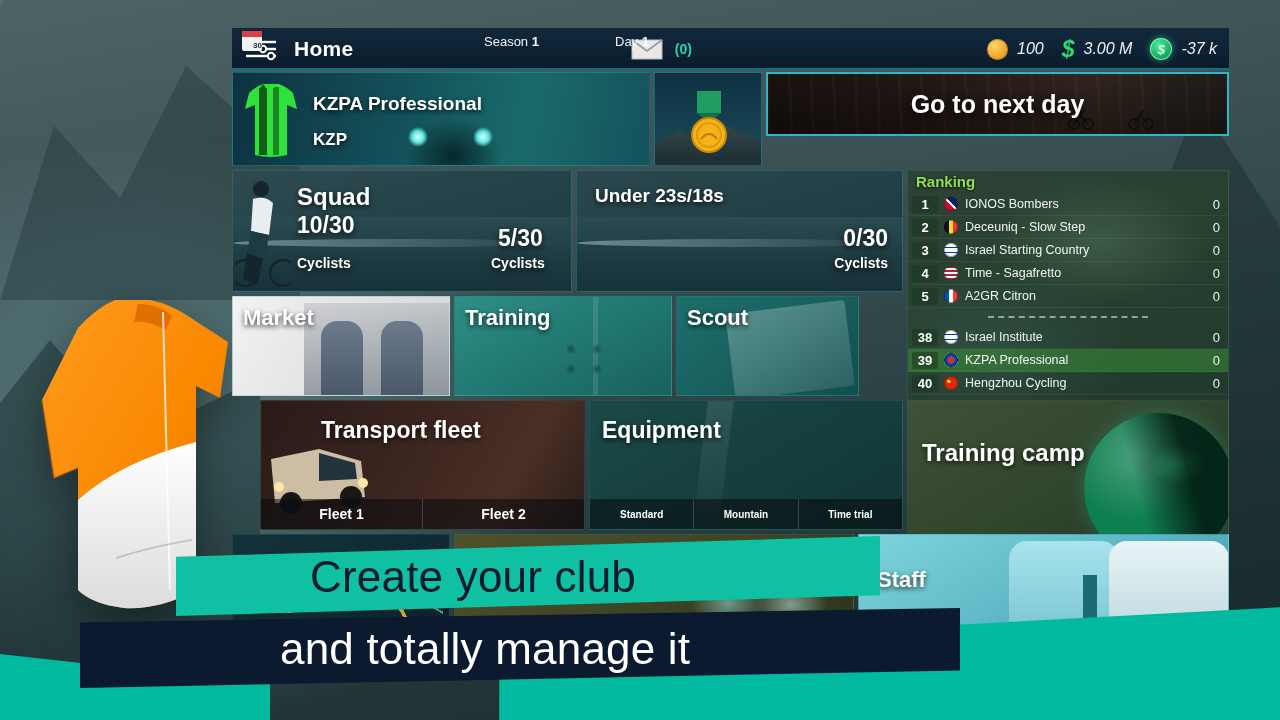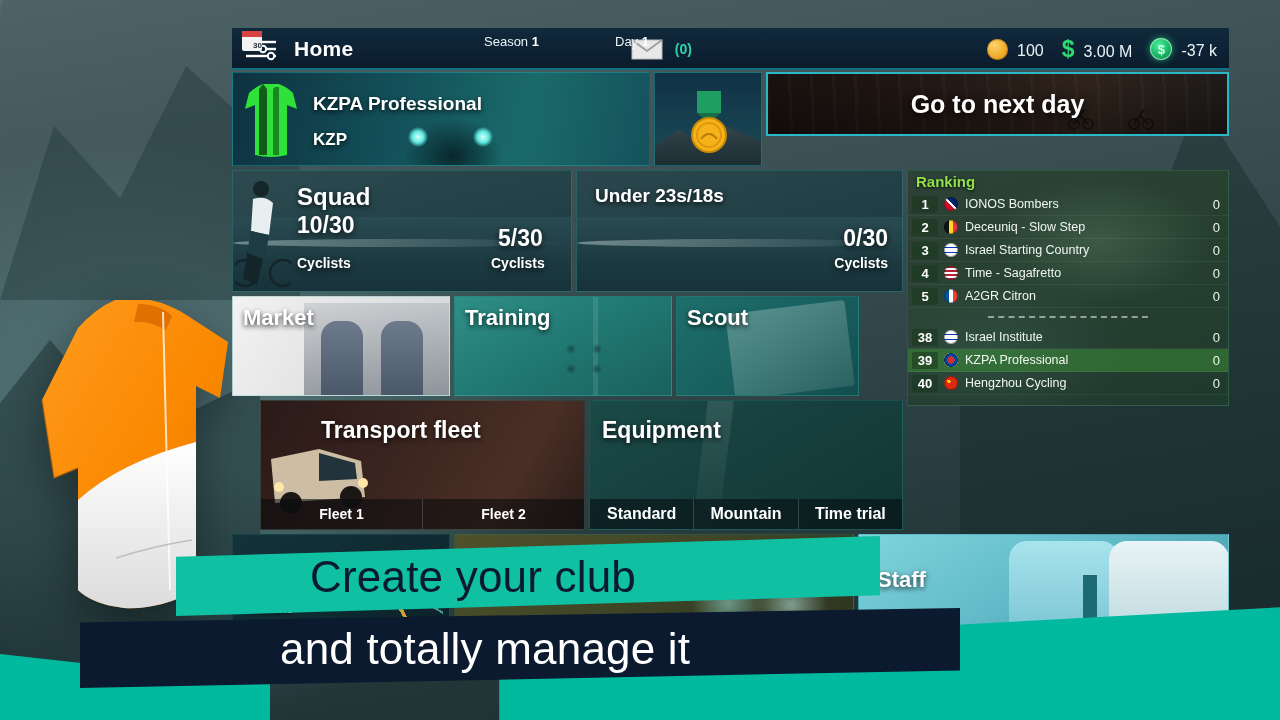--- a/index.html
+++ b/index.html
@@ -52,21 +52,21 @@
     display:flex; align-items:center; padding:0 12px;
     border-bottom:1px solid #12post;
   }
   .topbar:after{content:"";position:absolute;left:0;right:0;bottom:0;height:2px;background:#16b4c8;opacity:.55;}
   .hamburger { width:34px; height:24px; margin-right:16px; flex:0 0 auto; }
   .home-title { color:#fff; font-size:21px; font-weight:bold; letter-spacing:.3px; }
   .top-spacer { flex:1; }
   .mailbox { display:flex; align-items:center; gap:12px; margin-right:auto; }
   .mail-ico { width:32px; height:21px; display:block; }
   .mail-count { color:#2fd4a8; font-size:14px; font-weight:bold; }
-  .cash-group { display:flex; align-items:flex-end; gap:9px; margin-left:18px; }
+  .cash-group { display:flex; align-items:center; gap:9px; margin-left:18px;font-style:italic; }
   .coin {
     width:21px;height:21px;border-radius:50%;
     background:radial-gradient(circle at 35% 30%,#ffd46b,#f0a92a 60%,#d98c14);
     box-shadow:inset 0 0 0 1px rgba(120,70,0,.35);
   }
   .cash-val { color:#eaf3f6; font-size:16px; }
   .dollar-glyph { color:#2fd96f; font-size:23px; font-weight:bold; line-height:1; }
   .coin-green {
     width:22px;height:22px;border-radius:50%;
     background:radial-gradient(circle at 40% 32%,#46f09a,#12a85c 65%,#0b7a43);
@@ -229,21 +229,21 @@
     color:#fff;font-size:14px;font-weight:bold;border-right:1px solid rgba(255,255,255,.18);}
   .sub-tabs div:last-child{border-right:none;}
 
   
   #equip{left:357px;top:372px;width:314px;height:130px;
     background:linear-gradient(150deg,#1b4a47 0%,#16403f 45%,#113634 100%);
     border:1px solid rgba(60,180,180,.20);}
   #equip .ttl{left:12px;top:16px;font-size:23px;}
   #equip .stripe{position:absolute;left:110px;top:0;width:26px;height:100%;
     background:linear-gradient(180deg,rgba(255,255,255,.10),rgba(255,255,255,.02));transform:skewX(-7deg);}
-  #equip .sub-tabs div{font-size:16px;}
+  #equip .sub-tabs div{font-size:10px;}
 
   
   #camp{left:675px;top:372px;width:322px;height:162px;
     background:linear-gradient(150deg,#3f5136 0%,#35482f 40%,#223524 100%);
     border:1px solid rgba(60,180,180,.20);}
   #camp .ttl{left:14px;top:38px;font-size:24px;}
   #camp .globe{position:absolute;right:-6px;top:12px;width:150px;height:150px;border-radius:50%;
     background:
       radial-gradient(circle at 34% 28%,rgba(255,255,255,.25),transparent 45%),
       radial-gradient(ellipse 40px 28px at 62% 34%,#1fd67f,#0e7f50 70%),
@@ -547,20 +547,24 @@
   <div class="card" id="equip">
     <div class="stripe"></div>
     <div class="ttl">Equipment</div>
     <div class="sub-tabs" id="equip-tabs">
         <div>Standard</div>
         <div>Mountain</div>
         <div>Time trial</div>
       </div>
   </div>
 
+  <div class="card" id="camp">
+    <div class="globe"></div>
+    <div class="ttl">Training camp</div>
+  </div>
 
   <div class="card" id="finance">
     <div class="chart"></div>
     <div class="ttl">Finances</div>
     <div class="sub">Available</div>
   </div>
 
   <div class="card" id="sponsor">
     <div class="shirts"></div>
     <div class="ttl">Sponsorising</div>

